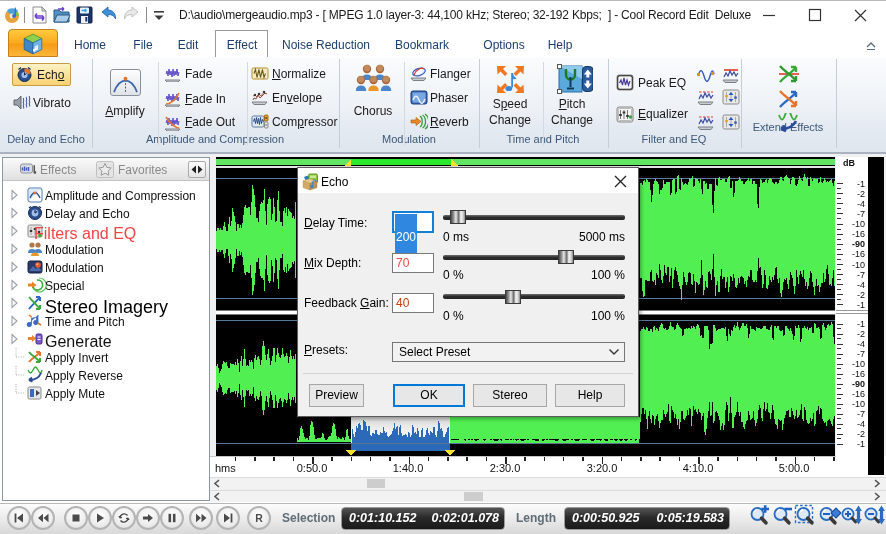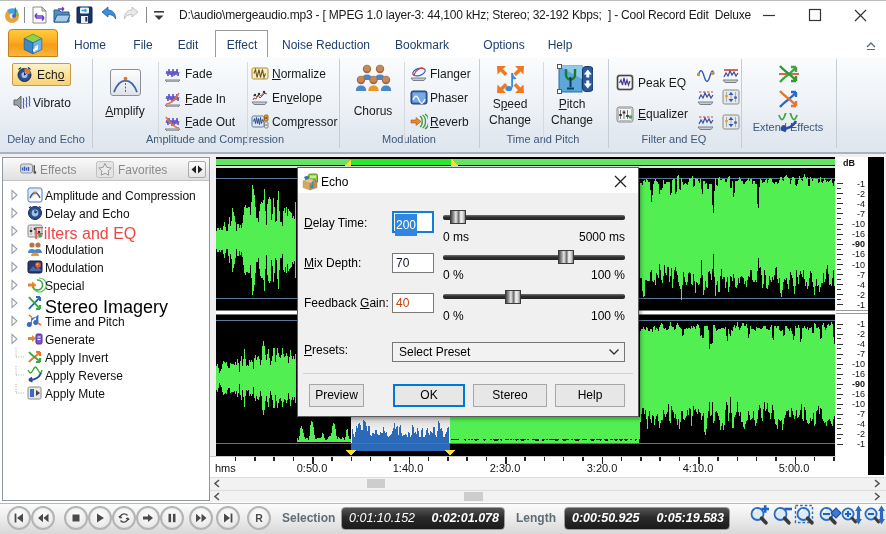--- a/index.html
+++ b/index.html
@@ -373,21 +373,21 @@
     </g>
   </svg>
 <div class="ab" style="left:45px;top:189px;font-size:12px;color:#111;white-space:nowrap">Amplitude and Compression</div>
 <div class="ab" style="left:45px;top:207px;font-size:12px;color:#111;white-space:nowrap">Delay and Echo</div>
 <div class="ab" style="left:34px;top:225px;font-size:16px;color:#ef4444;white-space:nowrap">Filters and EQ</div>
 <div class="ab" style="left:45px;top:243px;font-size:12px;color:#111;white-space:nowrap">Modulation</div>
 <div class="ab" style="left:45px;top:261px;font-size:12px;color:#111;white-space:nowrap">Modulation</div>
 <div class="ab" style="left:45px;top:279px;font-size:12px;color:#111;white-space:nowrap">Special</div>
 <div class="ab" style="left:45px;top:297px;font-size:18px;color:#000000;white-space:nowrap">Stereo Imagery</div>
 <div class="ab" style="left:45px;top:315px;font-size:12px;color:#111;white-space:nowrap">Time and Pitch</div>
-<div class="ab" style="left:45px;top:333px;font-size:12px;color:#111;white-space:nowrap">Generate</div>
+<div class="ab" style="left:45px;top:333px;font-size:16px;color:#111;white-space:nowrap">Generate</div>
 <div class="ab" style="left:45px;top:351px;font-size:12px;color:#111;white-space:nowrap">Apply Invert</div>
 <div class="ab" style="left:45px;top:369px;font-size:12px;color:#111;white-space:nowrap">Apply Reverse</div>
 <div class="ab" style="left:45px;top:387px;font-size:12px;color:#111;white-space:nowrap">Apply Mute</div>
 <svg class="ab" style="left:210px;top:155px" width="676" height="347" viewBox="210 155 676 347" shape-rendering="crispEdges">
     <rect x="210" y="155" width="676" height="347" fill="#f0f0f0"></rect>
     <rect x="210" y="456" width="676" height="21" fill="#ffffff"></rect>
     <rect x="216" y="157" width="619" height="299" fill="#000"></rect>
     <rect x="216" y="159" width="619" height="6" fill="#62e562"></rect>
     <rect x="350" y="159" width="102" height="6" fill="#2ce82c"></rect>
     <rect x="216" y="166" width="619" height="2" fill="#e2e2e2"></rect>
@@ -594,21 +594,21 @@
 <svg class="ab" style="left:222px;top:512px" width="12" height="12" viewBox="0 0 12 12">
     <path d="M2 1.5l6 4.5-6 4.5z" fill="#4a4a4a"></path>
     <path d="M9.5 1.5v9" stroke="#4a4a4a" stroke-width="1.8"></path>
   </svg>
 <div class="ab" style="left:247px;top:506px;width:24px;height:24px;border-radius:50%;background:radial-gradient(circle at 50% 35%,#ffffff,#ededed 60%,#d8d8d8);border:2px solid #b4b4b4"></div>
 <svg class="ab" style="left:253px;top:512px" width="12" height="12" viewBox="0 0 12 12">
     <text x="6" y="10" font-size="10.5" font-weight="bold" fill="#4a4a4a" text-anchor="middle" font-family="Liberation Sans">R</text>
   </svg>
 <div class="ab" style="left:282px;top:511px;font-size:12px;font-weight:bold;color:#5f6d77">Selection</div>
 <div class="ab" style="left:341px;top:507px;width:164px;height:23px;border-radius:4px;border:1px solid #9a9a9a;background:linear-gradient(#555 0%,#2a2a2a 45%,#1a1a1a)"></div>
-<div class="ab" style="left:349px;top:511px;font-size:12.5px;font-weight:normal;font-style:italic;color:#fff">0:01:10.152</div>
+<div class="ab" style="left:349px;top:511px;font-size:12.5px;font-weight:bold;font-style:italic;color:#fff">0:01:10.152</div>
 <div class="ab" style="left:499px;top:511px;transform:translateX(-100%);font-size:12.5px;font-weight:bold;font-style:italic;color:#fff">0:02:01.078</div>
 <div class="ab" style="left:516px;top:511px;font-size:12px;font-weight:bold;color:#5f6d77">Length</div>
 <div class="ab" style="left:564px;top:507px;width:166px;height:23px;border-radius:4px;border:1px solid #9a9a9a;background:linear-gradient(#555 0%,#2a2a2a 45%,#1a1a1a)"></div>
 <div class="ab" style="left:572px;top:511px;font-size:12.5px;font-weight:bold;font-style:italic;color:#fff">0:00:50.925</div>
 <div class="ab" style="left:724px;top:511px;transform:translateX(-100%);font-size:12.5px;font-weight:bold;font-style:italic;color:#fff">0:05:19.583</div>
 <svg class="ab" style="left:748px;top:502px" width="24" height="26" viewBox="0 0 24 26">
     <circle cx="9.5" cy="12" r="6" fill="#ddeaf6" stroke="#2a6cc0" stroke-width="1.8"></circle>
     <path d="M6.5 10a4 4 0 0 1 2.5-2.5" stroke="#fff" stroke-width="1.5" fill="none"></path>
     <path d="M13.7 16.2l4.2 4.6" stroke="#3a3a3a" stroke-width="3.6" stroke-linecap="round"></path>
     <path d="M13.5 7h7.5M17.2 3.2v7.5" stroke="#1e62c8" stroke-width="2.6"></path>
@@ -657,28 +657,28 @@
 <path d="M15 8l-7 2.5V17l7-2.5z" fill="#c09050" stroke="#a07838" stroke-width="0.5"></path>
 <path d="M11.5 6.5v7.2a1.6 1.6 0 1 1-1.2-1.55V8.5z" fill="#2a8ad8"></path>
 <path d="M11.5 6.5c1.5.3 2.5 1 2.8 2.2" stroke="#2a8ad8" stroke-width="1.1" fill="none"></path>
   </svg>
 <div class="ab" style="left:321px;top:175px;font-size:12px;color:#000">Echo</div>
 <svg class="ab" style="left:613px;top:174px" width="15" height="15" viewBox="0 0 15 15">
     <path d="M2 2l11 11M13 2L2 13" stroke="#222" stroke-width="1.3"></path>
   </svg>
 <div class="ab" style="left:304px;top:216px;font-size:12px;color:#000"><u>D</u>elay Time:</div>
 <div class="ab" style="left:392px;top:211px;width:42px;height:22px;background:#fff;border:2px solid #0f7fd7"></div>
-<div class="ab" style="left:395px;top:214px;font-size:12px;color:#fff;background:#2f87e0;padding:4px 1px">200</div>
+<div class="ab" style="left:395px;top:214px;font-size:12px;color:#fff;background:#2f87e0;padding:16px 1px">200</div>
 <div class="ab" style="left:443px;top:214.5px;width:182px;height:5px;background:linear-gradient(#707070,#2e2e2e 45%,#242424);border-radius:2px"></div>
 <div class="ab" style="left:450px;top:210.0px;width:16px;height:14px;background:linear-gradient(90deg,#4a4a4a,#9a9a9a 20%,#e8e8e8 35%,#6a6a6a 55%,#f4f4f4 70%,#d8d8d8 85%,#8a8a8a);border:1px solid #3a3a3a"></div>
 <div class="ab" style="left:443px;top:229.5px;font-size:12px;color:#000">0 ms</div>
 <div class="ab" style="left:625px;top:229.5px;transform:translateX(-100%);font-size:12px;color:#000">5000 ms</div>
 <div class="ab" style="left:304px;top:256px;font-size:12px;color:#000"><u>M</u>ix Depth:</div>
 <div class="ab" style="left:392px;top:253px;width:42px;height:20px;background:#fff;border:1px solid #7a7a7a"></div>
-<div class="ab" style="left:396px;top:256px;font-size:12px;color:#0f172a">70</div>
+<div class="ab" style="left:396px;top:256px;font-size:12px;color:#ef4444">70</div>
 <div class="ab" style="left:443px;top:254.5px;width:182px;height:5px;background:linear-gradient(#707070,#2e2e2e 45%,#242424);border-radius:2px"></div>
 <div class="ab" style="left:558px;top:250.0px;width:16px;height:14px;background:linear-gradient(90deg,#4a4a4a,#9a9a9a 20%,#e8e8e8 35%,#6a6a6a 55%,#f4f4f4 70%,#d8d8d8 85%,#8a8a8a);border:1px solid #3a3a3a"></div>
 <div class="ab" style="left:443px;top:267.5px;font-size:12px;color:#000">0 %</div>
 <div class="ab" style="left:625px;top:267.5px;transform:translateX(-100%);font-size:12px;color:#000">100 %</div>
 <div class="ab" style="left:304px;top:296px;font-size:12px;color:#000">Feedback <u>G</u>ain:</div>
 <div class="ab" style="left:392px;top:293px;width:42px;height:20px;background:#fff;border:1px solid #7a7a7a"></div>
 <div class="ab" style="left:396px;top:296px;font-size:12px;color:#c2410c">40</div>
 <div class="ab" style="left:443px;top:294px;width:182px;height:5px;background:linear-gradient(#707070,#2e2e2e 45%,#242424);border-radius:2px"></div>
 <div class="ab" style="left:505px;top:289.5px;width:16px;height:14px;background:linear-gradient(90deg,#4a4a4a,#9a9a9a 20%,#e8e8e8 35%,#6a6a6a 55%,#f4f4f4 70%,#d8d8d8 85%,#8a8a8a);border:1px solid #3a3a3a"></div>
 <div class="ab" style="left:443px;top:308.5px;font-size:12px;color:#000">0 %</div>

